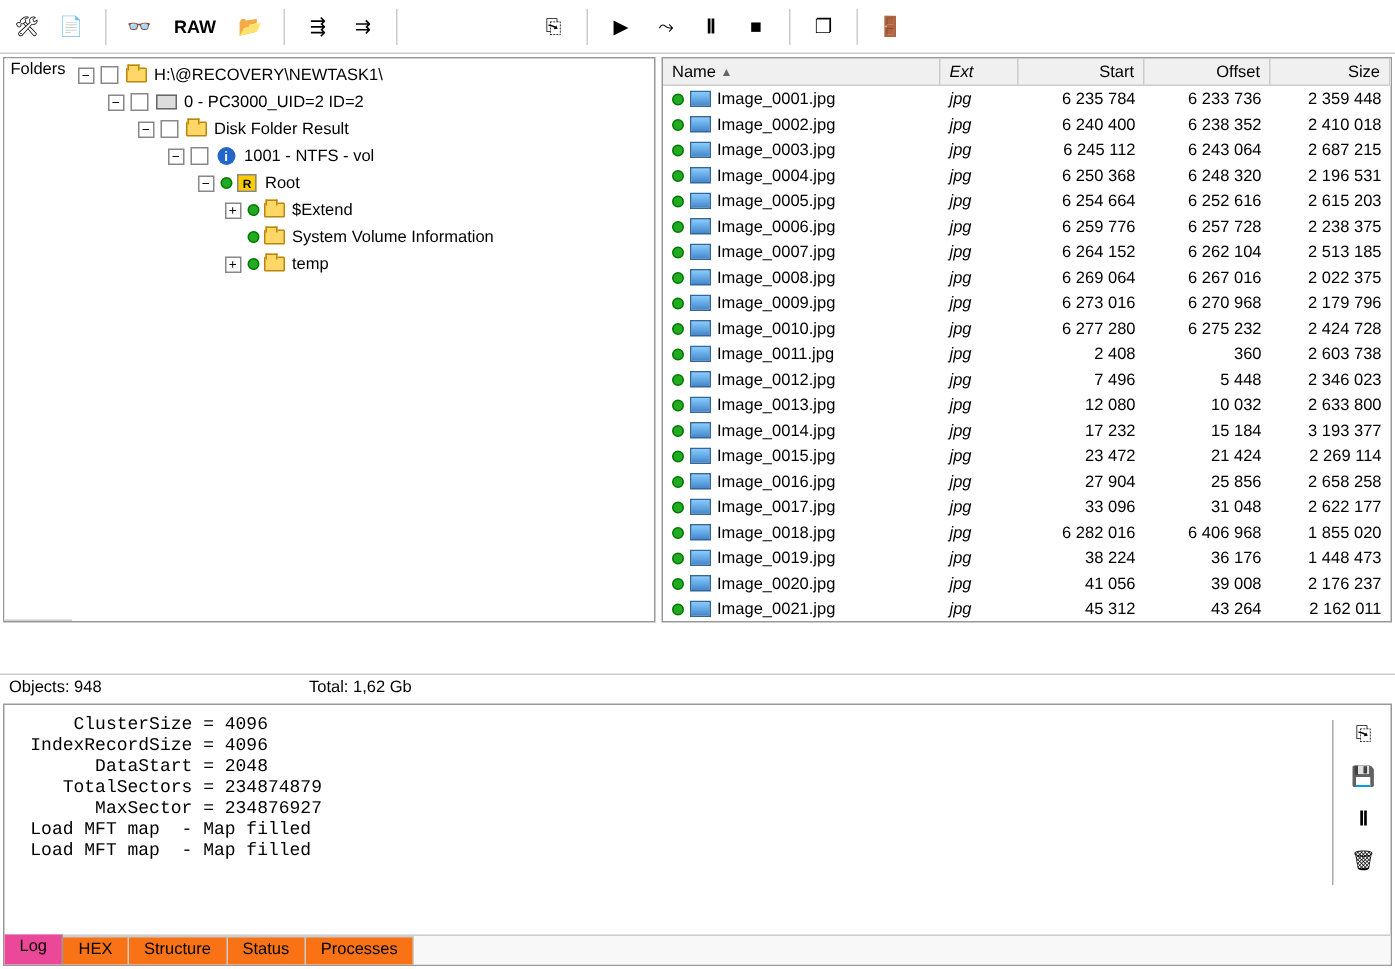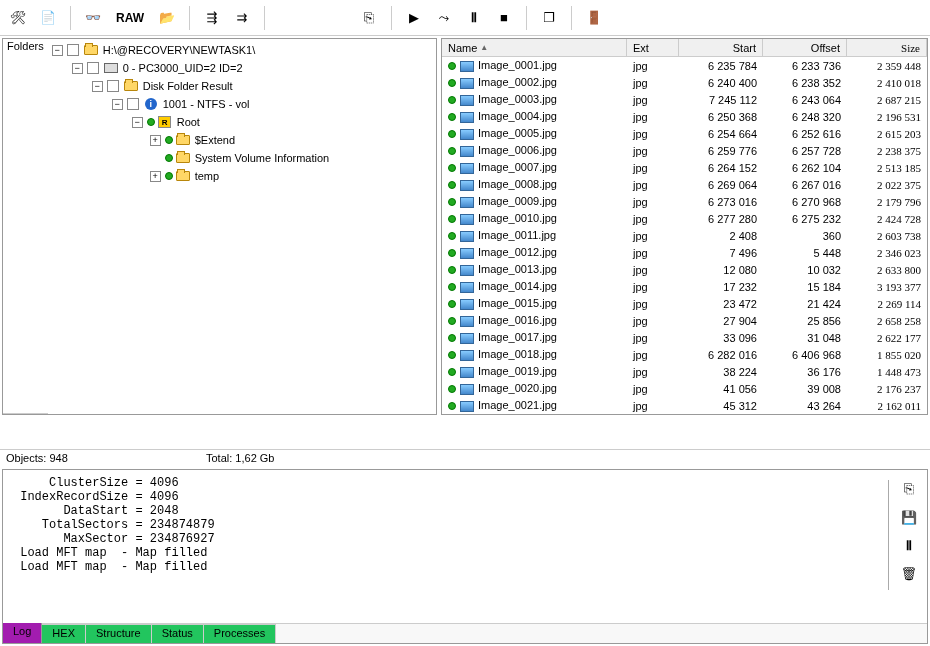--- a/index.html
+++ b/index.html
@@ -36,31 +36,31 @@
 .grid-row { display: flex; height: 17px; align-items: center; }
 .grid-row .cell { padding: 0 6px; overflow: hidden; white-space: nowrap; }
 .grid-row .cell.right { text-align: right; }
 .file-icon { width: 14px; height: 11px; background: linear-gradient(#8cf, #48c); border: 1px solid #369; display: inline-block; margin-right: 4px; vertical-align: middle; }
 .led { width: 8px; height: 8px; background: #2a2; border-radius: 50%; border: 1px solid #070; display: inline-block; margin-right: 4px; vertical-align: middle; }
 .status { height: 18px; border-top: 1px solid #ccc; display: flex; padding: 2px 6px; font-size: 11px; margin-top: 32px; }
 .status .field { width: 200px; }
 .logarea { height: 175px; border: 1px solid #999; margin: 2px; display: flex; flex-direction: column; position: relative; justify-content: flex-end; }
 .logtext { flex: 1; font-family: "Courier New", monospace; font-size: 12px; white-space: pre; padding: 6px 10px; overflow: auto; }
 .logtabs { height: 20px; display: flex; border-top: 1px solid #ccc; background: #f8f8f8; }
-.logtabs .tab { padding: 2px 10px; border-right: 1px solid #ccc; font-size: 11px; cursor: pointer; background: #22c55e; border-top: 1px solid #ccc; }
-.logtabs .tab.first { border-top: none; border-right: 1px solid #999; background: #a21caf; margin-top: -1px; }
+.logtabs .tab { padding: 2px 10px; border-right: 1px solid #ccc; font-size: 11px; cursor: pointer; background: #f97316; border-top: 1px solid #ccc; }
+.logtabs .tab.first { border-top: none; border-right: 1px solid #999; background: #ec4899; margin-top: -1px; }
 .side-btns { position: absolute; right: 8px; top: 10px; display: flex; gap: 10px; }
 .side-btns .col { display: flex; flex-direction: column; gap: 10px; align-items: center; }
 .side-btns .ib { width: 20px; height: 18px; display: flex; align-items: center; justify-content: center; cursor: pointer; font-size: 13px; }
 .vline { width: 1px; background: #aaa; height: 110px; }
 .c-name { width: 185px; }
-.c-ext { width: 52px; }
+.c-ext { width: 52px; font-style: italic; }
 .c-start { width: 84px; }
 .c-offset { width: 84px; }
-.c-size { width: 80px; font-family: Liberation Serif, serif; }
+.c-size { width: 80px; }
 </style>
 </head>
 <body>
 
 <div class="toolbar">
   <div class="btn">🛠</div>
   <div class="btn">📄</div>
   <div class="sep"></div>
   <div class="btn">👓</div>
   <div class="btn raw">RAW</div>
@@ -181,21 +181,21 @@
           <div class="grid-row">
             <div class="cell c-name"><span class="led"></span><span class="file-icon"></span><span>Image_0002.jpg</span></div>
             <div class="cell c-ext">jpg</div>
             <div class="cell c-start right">6 240 400</div>
             <div class="cell c-offset right">6 238 352</div>
             <div class="cell c-size right">2 410 018</div>
           </div>
           <div class="grid-row">
             <div class="cell c-name"><span class="led"></span><span class="file-icon"></span><span>Image_0003.jpg</span></div>
             <div class="cell c-ext">jpg</div>
-            <div class="cell c-start right">7 245 112</div>
+            <div class="cell c-start right">6 245 112</div>
             <div class="cell c-offset right">6 243 064</div>
             <div class="cell c-size right">2 687 215</div>
           </div>
           <div class="grid-row">
             <div class="cell c-name"><span class="led"></span><span class="file-icon"></span><span>Image_0004.jpg</span></div>
             <div class="cell c-ext">jpg</div>
             <div class="cell c-start right">6 250 368</div>
             <div class="cell c-offset right">6 248 320</div>
             <div class="cell c-size right">2 196 531</div>
           </div>

